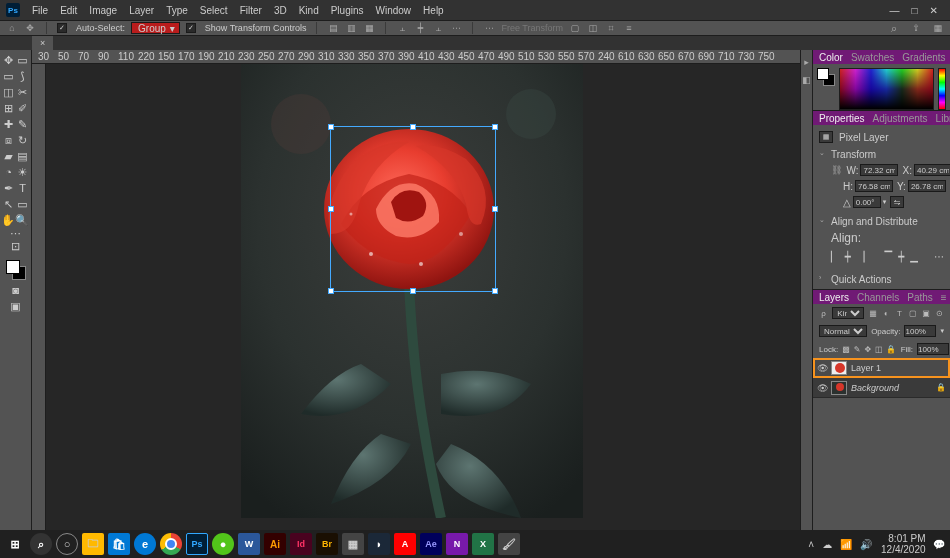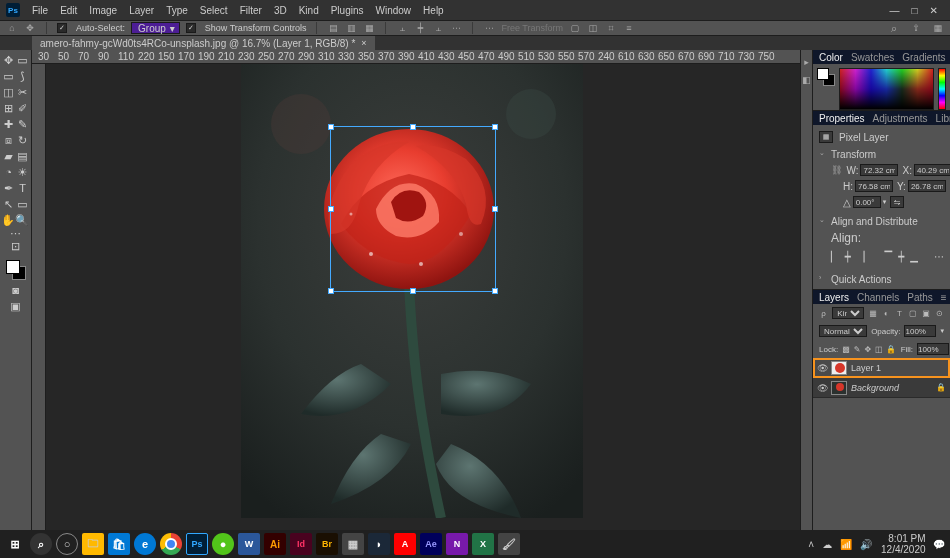--- a/index.html
+++ b/index.html
@@ -5,21 +5,21 @@
 * { margin:0; padding:0; box-sizing:border-box; font-family:"Segoe UI",Arial,sans-serif; font-size:10px; color:#ccc; user-select:none; }
 body { background:#323232; width:950px; height:558px; overflow:hidden; position:relative; }
 .topbar { height:20px; background:#323232; display:flex; align-items:center; padding:0 6px; }
 .ps-logo { width:14px; height:14px; background:#001e36; color:#31a8ff; display:flex; align-items:center; justify-content:center; font-weight:700; border-radius:2px; margin-right:6px; font-size:8px; }
 .menu-item { padding:0 6px; font-size:10px; cursor:pointer; }
 .win-controls { margin-left:auto; display:flex; gap:12px; font-size:10px; padding-right:6px; }
 .optbar { height:16px; background:#535353; border-top:1px solid #1d1d1d; border-bottom:1px solid #1d1d1d; display:flex; align-items:center; padding:0 6px; gap:6px; }
 .checkbox { width:10px; height:10px; background:#2a2a2a; border:1px solid #1a1a1a; display:inline-flex; align-items:center; justify-content:center; font-size:7px; margin-right:3px; }
 .opt-label { font-size:9px; color:#ccc; }
 .sep { width:1px; height:12px; background:#3a3a3a; margin:0 4px; }
-.dropdown { height:12px; background:#4c1d95; border:1px solid #1a1a1a; font-size:8px; padding:0 4px 0 6px; display:flex; align-items:center; gap:4px; }
+.dropdown { height:12px; background:#b91c1c; border:1px solid #1a1a1a; font-size:8px; padding:0 4px 0 6px; display:flex; align-items:center; gap:4px; }
 .ico { width:12px; height:12px; color:#aaa; font-size:9px; display:inline-flex; align-items:center; justify-content:center; }
 .tabrow { height:14px; background:#323232; display:flex; align-items:center; padding-left:32px; }
 .doc-tab { background:#535353; height:14px; padding:0 8px; display:flex; align-items:center; gap:6px; font-size:9px; color:#e0e0e0; }
 .doc-tab .x { font-size:9px; }
 .workspace { display:flex; height:498px; }
 .toolbox { width:32px; background:#535353; border-right:1px solid #1d1d1d; display:flex; flex-direction:column; align-items:center; padding-top:2px; }
 .toolbox .tool { width:28px; height:16px; display:flex; align-items:center; justify-content:center; font-size:11px; color:#ccc; position:relative; }
 .toolbox .tool.half { width:14px; height:16px; display:inline-flex; }
 .toolbox .pair { display:flex; }
 .swatches { margin-top:4px; width:24px; height:24px; position:relative; }
@@ -34,21 +34,21 @@
 .doc svg { width:100%; height:100%; display:block; }
 .selbox { position:absolute; border:1px solid #4af; left:284px; top:62px; width:166px; height:166px; }
 .selbox .h { position:absolute; width:6px; height:6px; background:#fff; border:1px solid #4af; }
 .h.tl{left:-3px;top:-3px}.h.tm{left:50%;margin-left:-3px;top:-3px}.h.tr{right:-3px;top:-3px}
 .h.ml{left:-3px;top:50%;margin-top:-3px}.h.mr{right:-3px;top:50%;margin-top:-3px}
 .h.bl{left:-3px;bottom:-3px}.h.bm{left:50%;margin-left:-3px;bottom:-3px}.h.br{right:-3px;bottom:-3px}
 .statusbar { height:12px; background:#535353; border-top:1px solid #1d1d1d; display:flex; align-items:center; padding:0 6px; font-size:8px; gap:10px; }
 .minipanel { width:12px; background:#535353; border-left:1px solid #1d1d1d; display:flex; flex-direction:column; align-items:center; gap:6px; padding-top:6px; }
 .rpanel { width:138px; background:#535353; border-left:1px solid #1d1d1d; display:flex; flex-direction:column; }
 .panel-group { background:#535353; border-bottom:1px solid #1d1d1d; }
-.panel-tabs { height:14px; background:#0f172a; display:flex; align-items:center; padding:0 6px; gap:8px; font-size:8px; }
+.panel-tabs { height:14px; background:#701a75; display:flex; align-items:center; padding:0 6px; gap:8px; font-size:8px; }
 .panel-tabs .tab { color:#999; }
 .panel-tabs .tab.active { color:#eee; }
 .panel-tabs .menu { margin-left:auto; color:#999; }
 .color-body { height:46px; padding:4px; display:flex; gap:4px; }
 .color-swatch { width:18px; height:18px; position:relative; }
 .color-swatch .a { position:absolute; width:12px; height:12px; background:#fff; border:1px solid #000; left:0; top:0; z-index:2; }
 .color-swatch .b { position:absolute; width:12px; height:12px; background:#000; border:1px solid #888; right:0; bottom:0; }
 .spectrum { flex:1; height:42px; background:linear-gradient(to bottom,#fff,#a232c2,#000),linear-gradient(to right,#c22,#c2c,#22c,#2cc,#2c2,#cc2,#c22); background-blend-mode:multiply; border:1px solid #1d1d1d; position:relative; }
 .huebar { width:8px; height:42px; background:linear-gradient(to bottom,#f00,#ff0,#0f0,#0ff,#00f,#f0f,#f00); border:1px solid #1d1d1d; }
 .props-body { padding:4px 6px; font-size:8px; color:#ccc; display:flex; flex-direction:column; gap:4px; }
@@ -141,21 +141,20 @@
   <span class="ico">≡</span>
   <div style="margin-left:auto;display:flex;gap:10px;">
     <span class="ico" style="font-size:11px">⌕</span>
     <span class="ico">⇪</span>
     <span class="ico">▦</span>
   </div>
 </div>
 
 <div class="tabrow">
   <div class="doc-tab">
-    <span>amero-fahmy-gcWd0ts4RCo-unsplash.jpg @ 16.7% (Layer 1, RGB/8) *</span>
     <span class="x">×</span>
   </div>
 </div>
 
 <div class="workspace">
 
   <div class="toolbox">
     <div class="pair">
       <div class="tool half">✥</div>
       <div class="tool half">▭</div>

